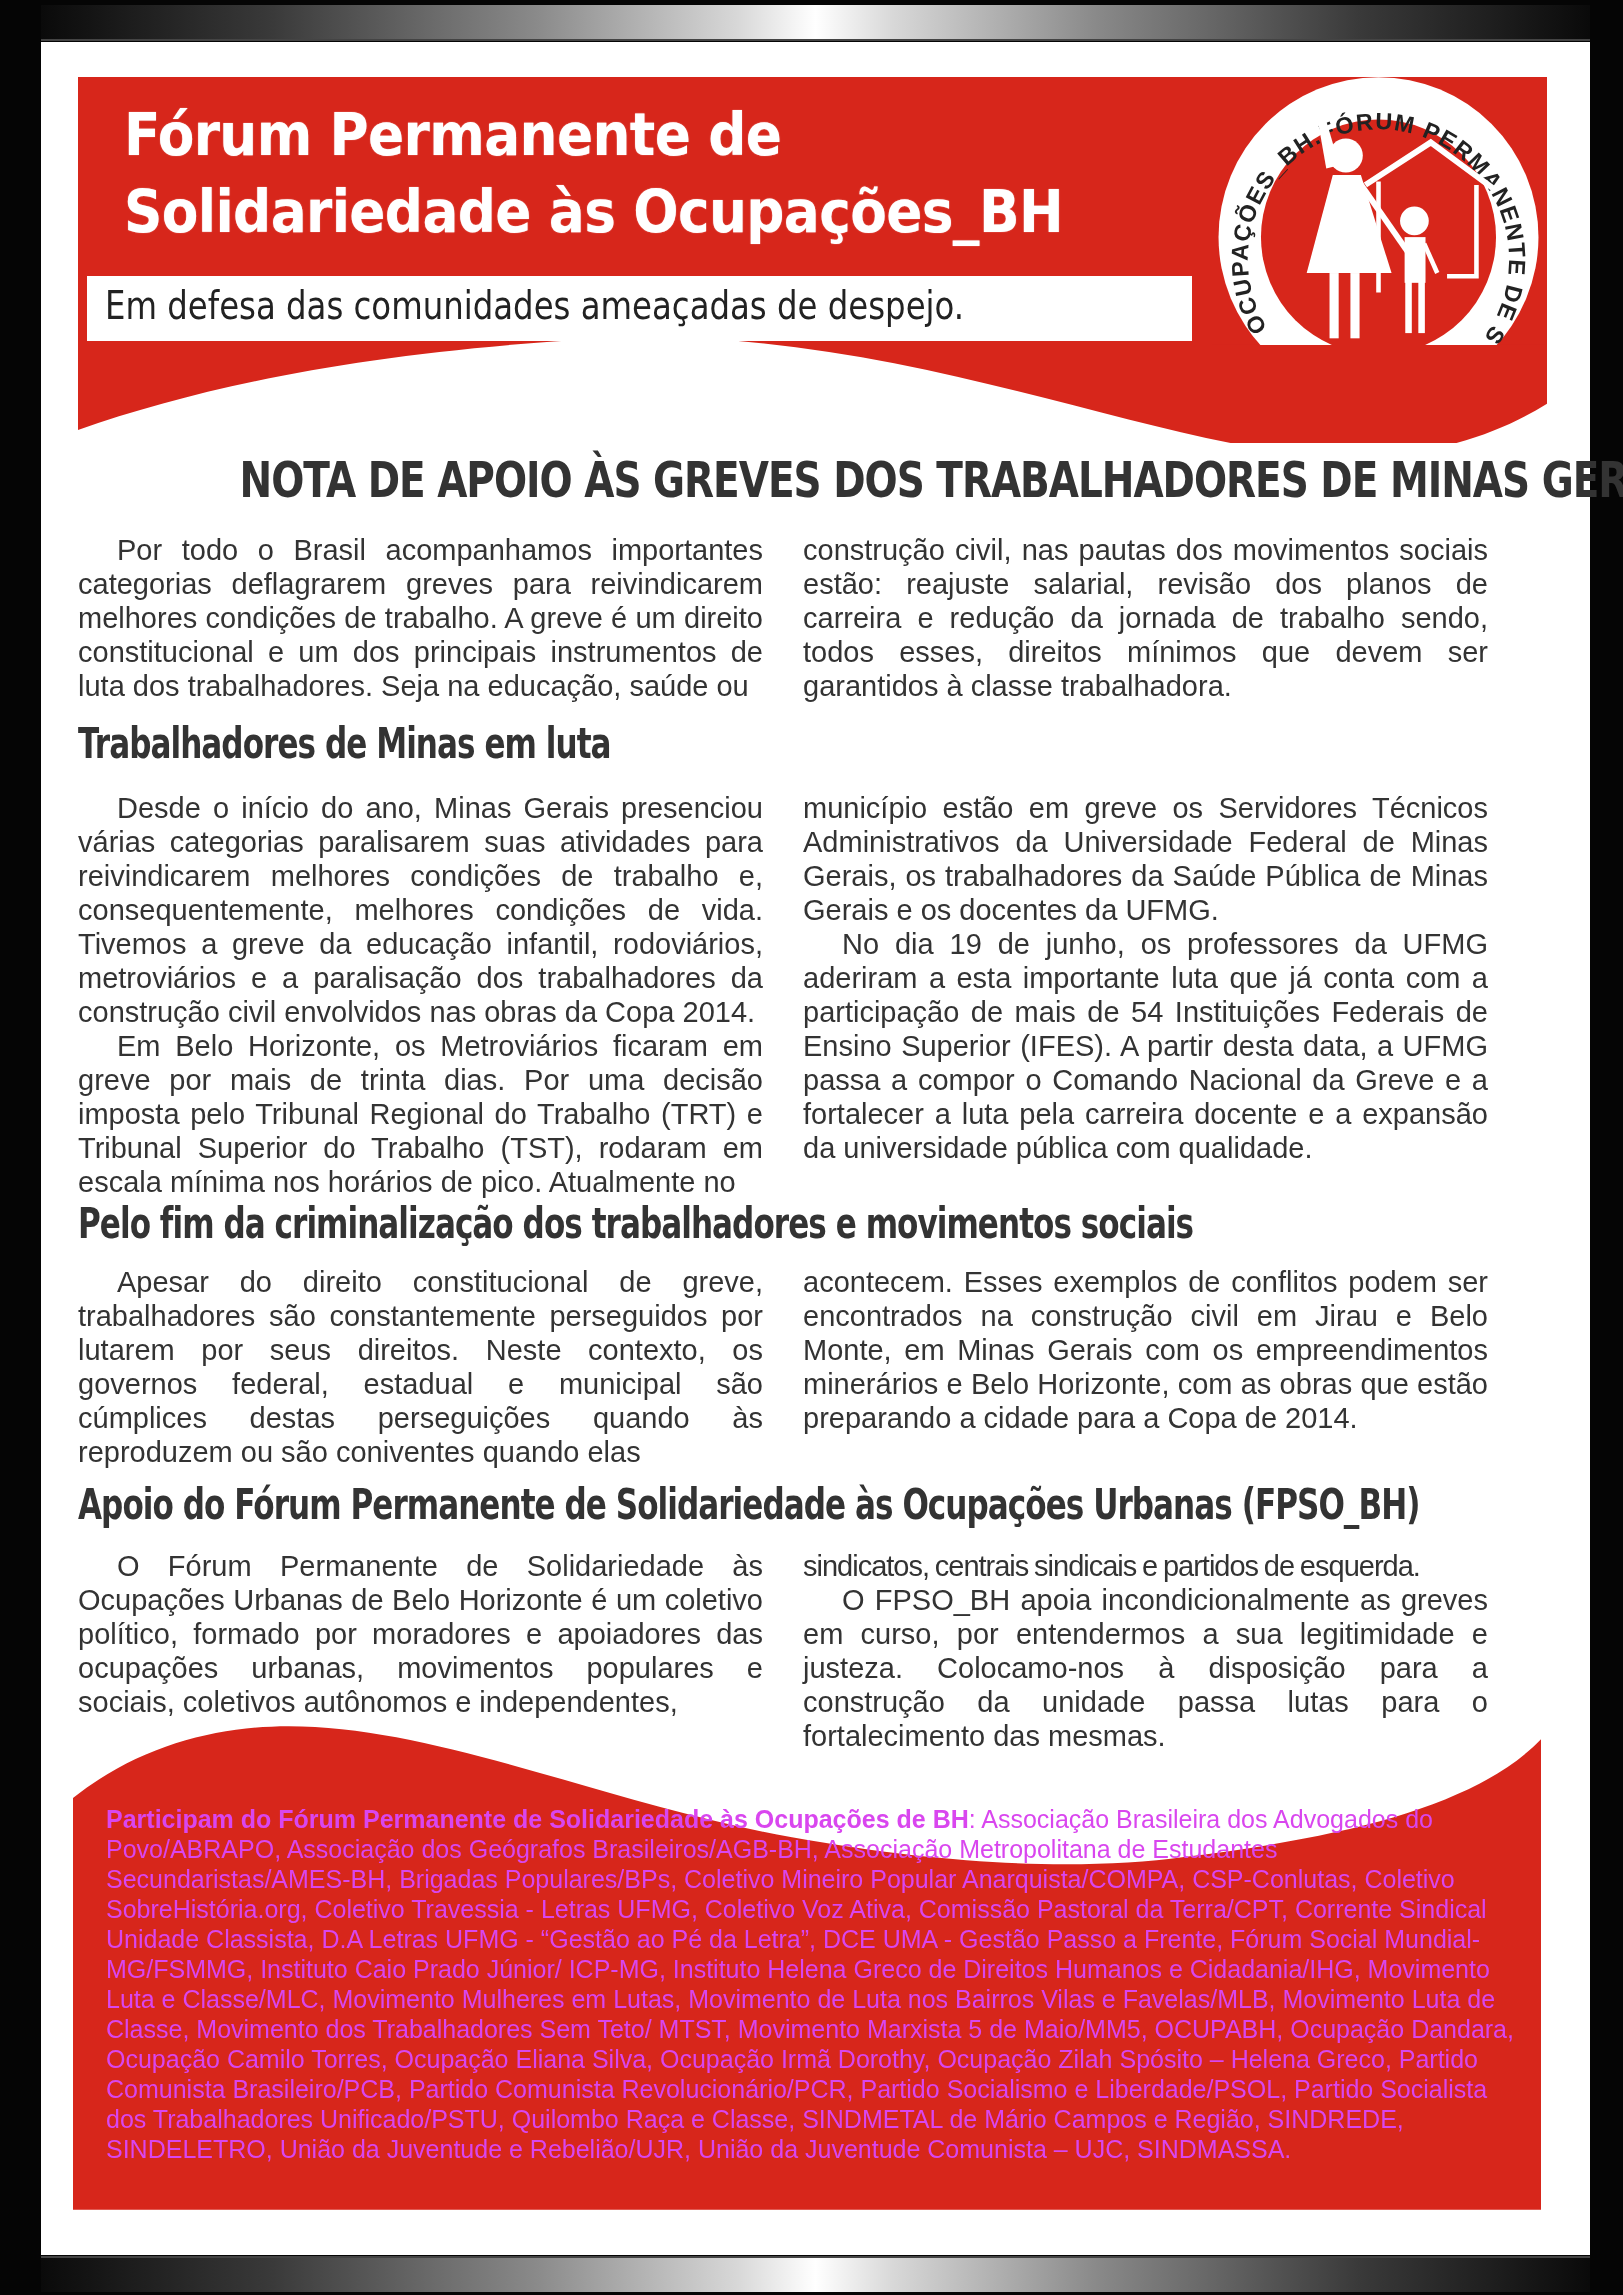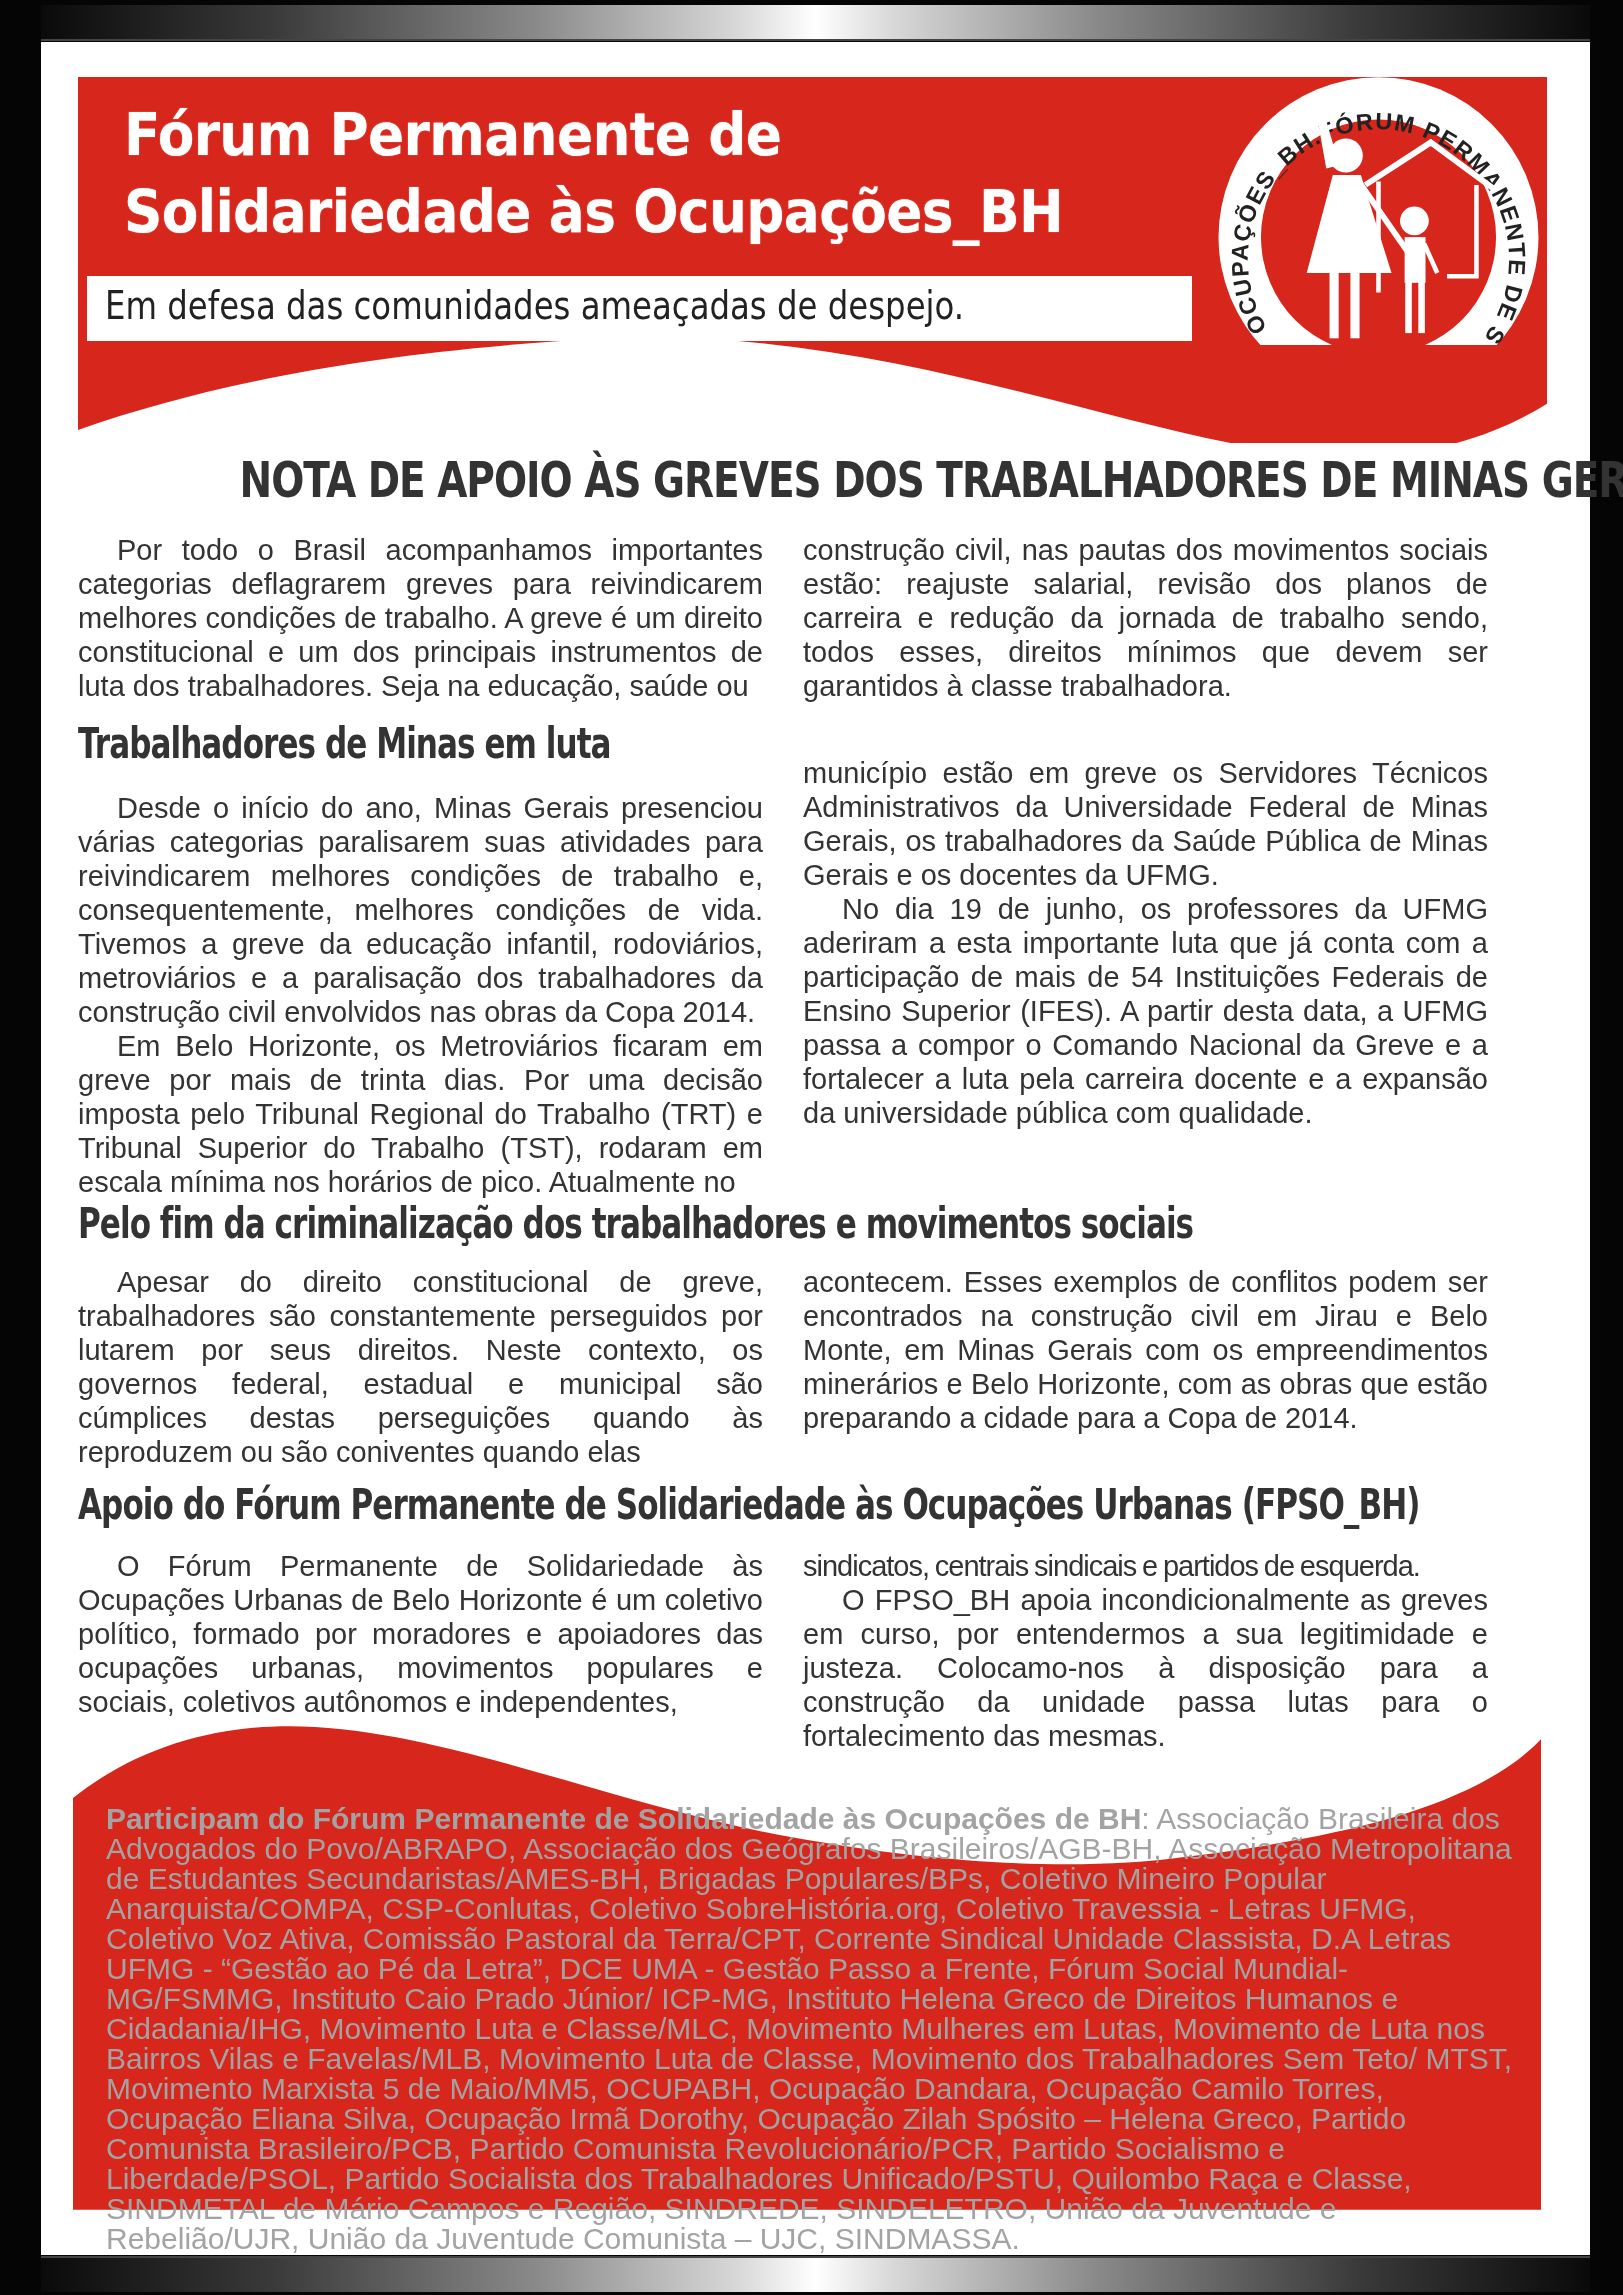--- a/index.html
+++ b/index.html
@@ -71,22 +71,22 @@
   .col-right { left: 803px; }
   .narrow { letter-spacing: -1px; word-spacing: -1.3px; }
 
   
   .footer {
     position: absolute; left: 73px; top: 1726px; width: 1468px; height: 484px;
   }
   .footer svg { position: absolute; left: 0; top: 0; }
   .footer-text {
     position: absolute; left: 33px; top: 78px; width: 1412px;
-    font-family: "Liberation Sans", sans-serif; font-size: 30px; line-height: 30px;
-    color: #a3a3a3;
+    font-family: "Liberation Sans", sans-serif; font-size: 25px; line-height: 30px;
+    color: #d946ef;
   }
   .footer-text b { font-weight: bold; }
 </style>
 </head>
 <body>
 
 <div class="frame">
   <div class="bar-top"></div>
   <div class="bar-bottom"></div>
 
@@ -141,21 +141,21 @@
   </div>
   <div class="col col-right" style="top:523px;">
     <p>construção civil, nas pautas dos movimentos sociais estão: reajuste salarial, revisão dos planos de carreira e redução da jornada de trabalho sendo, todos esses, direitos mínimos que devem ser garantidos à classe trabalhadora.</p>
   </div>
 
   <div class="section-title" style="top:719px;">Trabalhadores de Minas em luta</div>
   <div class="col col-left" style="top:781px;">
     <p class="indent">Desde o início do ano, Minas Gerais presenciou várias categorias paralisarem suas atividades para reivindicarem melhores condições de trabalho e, consequentemente, melhores condições de vida. Tivemos a greve da educação infantil, rodoviários, metroviários e a paralisação dos trabalhadores da construção civil envolvidos nas obras da Copa 2014.</p>
     <p class="indent">Em Belo Horizonte, os Metroviários ficaram em greve por mais de trinta dias. Por uma decisão imposta pelo Tribunal Regional do Trabalho (TRT) e Tribunal Superior do Trabalho (TST), rodaram em escala mínima nos horários de pico. Atualmente no</p>
   </div>
-  <div class="col col-right" style="top:746px;">
+  <div class="col col-right" style="top:781px;">
     <p>município estão em greve os Servidores Técnicos Administrativos da Universidade Federal de Minas Gerais, os trabalhadores da Saúde Pública de Minas Gerais e os docentes da UFMG.</p>
     <p class="indent">No dia 19 de junho, os professores da UFMG aderiram a esta importante luta que já conta com a participação de mais de 54 Instituições Federais de Ensino Superior (IFES). A partir desta data, a UFMG passa a compor o Comando Nacional da Greve e a fortalecer a luta pela carreira docente e a expansão da universidade pública com qualidade.</p>
   </div>
 
   <div class="section-title" style="top:1199px;">Pelo fim da criminalização dos trabalhadores e movimentos sociais</div>
   <div class="col col-left" style="top:1255px;">
     <p class="indent">Apesar do direito constitucional de greve, trabalhadores são constantemente perseguidos por lutarem por seus direitos. Neste contexto, os governos federal, estadual e municipal são cúmplices destas perseguições quando às reproduzem ou são coniventes quando elas</p>
   </div>
   <div class="col col-right" style="top:1255px;">
     <p>acontecem. Esses exemplos de conflitos podem ser encontrados na construção civil em Jirau e Belo Monte, em Minas Gerais com os empreendimentos minerários e Belo Horizonte, com as obras que estão preparando a cidade para a Copa de 2014.</p>

